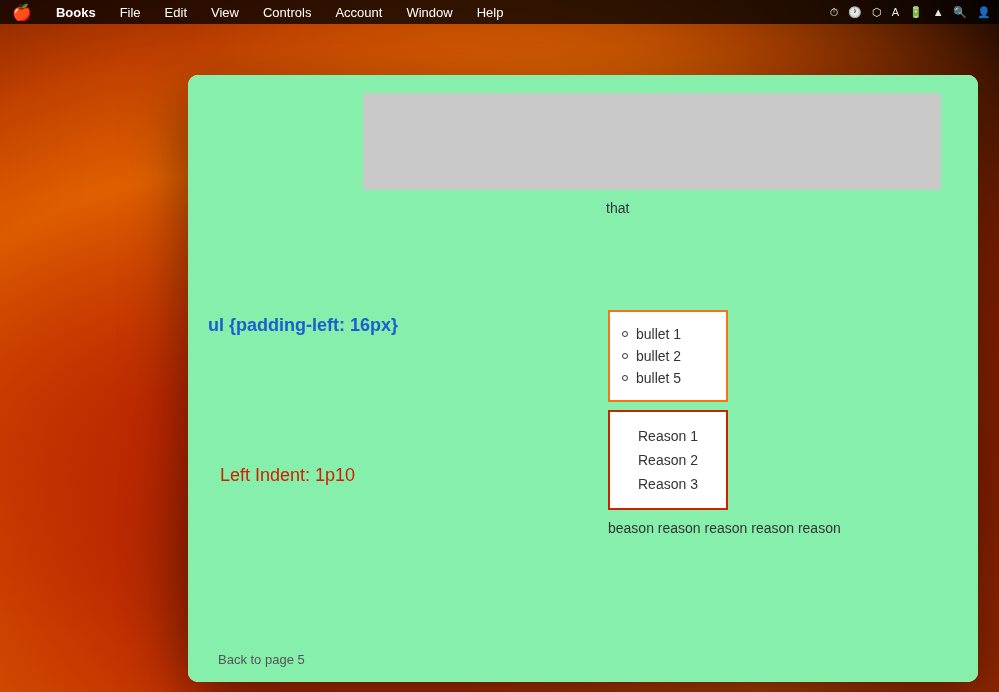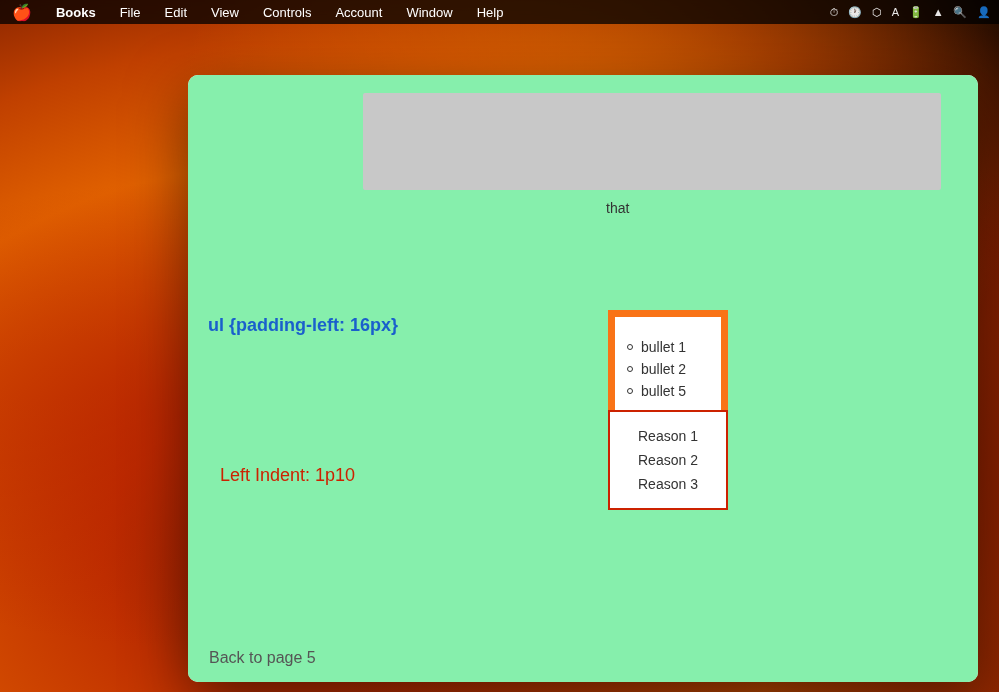--- a/index.html
+++ b/index.html
@@ -134,22 +134,22 @@
       color: #cc2200;
       font-weight: normal;
     }
 
     
     .bullet-box {
       position: absolute;
       top: 235px;
       left: 420px;
       width: 120px;
-      border: 7px solid #f97316;
-      padding: 16px 12px;
+      border: 2px solid #f97316;
+      padding: 8px 12px;
       background: white;
     }
 
     .bullet-item {
       display: flex;
       align-items: center;
       gap: 8px;
       margin: 6px 0;
       font-size: 14px;
       color: #333;
@@ -186,22 +186,22 @@
       top: 445px;
       left: 420px;
       font-size: 14px;
       color: #333;
     }
 
     
     .back-link {
       position: absolute;
       bottom: 15px;
-      left: 21px;
-      font-size: 16px;
+      left: 30px;
+      font-size: 13px;
       color: #555;
     }
 
     
     .status-icon {
       font-size: 11px;
       opacity: 0.9;
     }
   </style>
 </head>
@@ -260,17 +260,18 @@
         <span>bullet 5</span>
       </div>
     </div>
 
     <div class="reason-box">
       <div class="reason-item">Reason 1</div>
       <div class="reason-item">Reason 2</div>
       <div class="reason-item">Reason 3</div>
     </div>
 
+    <div class="text-reason-long">beason reason reason reason reason</div>
 
     <div class="back-link">Back to page 5</div>
 
   </div>
 </div>
 
 </body></html>

